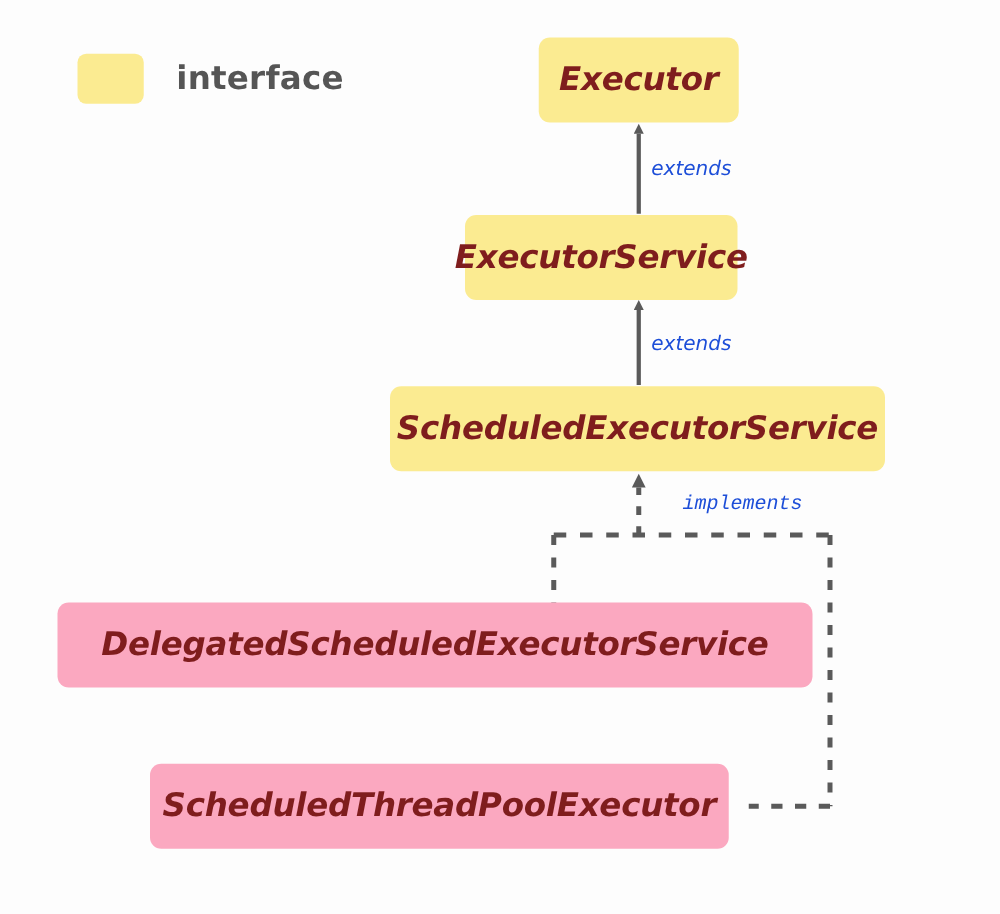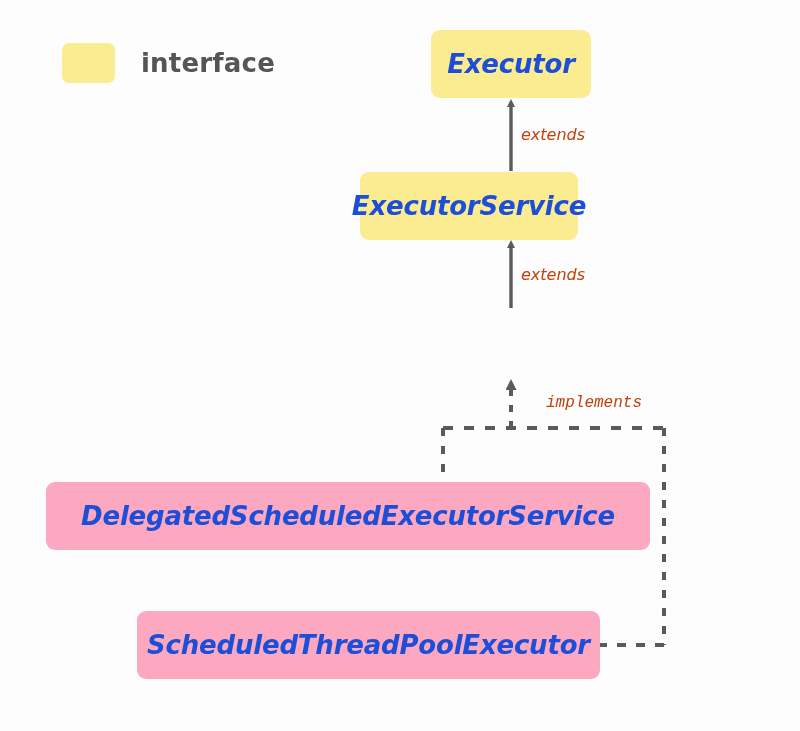--- a/index.html
+++ b/index.html
@@ -54,31 +54,31 @@
     border-radius: 9px;
     display: flex;
     align-items: center;
     justify-content: center;
     box-sizing: border-box;
   }
   .node-label {
     font-size: 26px;
     font-weight: 700;
     font-style: italic;
-    color: #1d4ed8;
+    color: #7f1d1d;
     white-space: nowrap;
     letter-spacing: -0.2px;
   }
 
   
   .edge-label {
     position: absolute;
     font-size: 16px;
     font-style: italic;
-    color: #c2410c;
+    color: #1d4ed8;
     white-space: nowrap;
   }
 
   
   #connectors {
     position: absolute;
     left: 0;
     top: 0;
     width: 800px;
     height: 731px;
@@ -128,30 +128,33 @@
 
       <line x1="664" y1="428" x2="664" y2="645" stroke="#5a5a5a" stroke-width="4" stroke-dasharray="8 10"></line>
       <line x1="664" y1="645" x2="599" y2="645" stroke="#5a5a5a" stroke-width="4" stroke-dasharray="9 10"></line>
     </g>
   </svg>
 
   <div class="node" style="left: 431px; top: 30px; width: 160px; height: 68px; background: rgb(251, 235, 145);">
     <span class="node-label">Executor</span>
   </div>
 
-  <div class="node" style="left: 360px; top: 172px; width: 218px; height: 68px; background: rgb(251, 235, 145);">
+  <div class="node" style="left: 372px; top: 172px; width: 218px; height: 68px; background: rgb(251, 235, 145);">
     <span class="node-label">ExecutorService</span>
   </div>
 
+  <div class="node" style="left: 312px; top: 309px; width: 396px; height: 68px; background: rgb(251, 235, 145);">
+    <span class="node-label">ScheduledExecutorService</span>
+  </div>
 
   <div class="node" style="left: 46px; top: 482px; width: 604px; height: 68px; background: rgb(251, 168, 192);">
     <span class="node-label">DelegatedScheduledExecutorService</span>
   </div>
 
-  <div class="node" style="left: 137px; top: 611px; width: 463px; height: 68px; background: rgb(251, 168, 192);">
+  <div class="node" style="left: 120px; top: 611px; width: 463px; height: 68px; background: rgb(251, 168, 192);">
     <span class="node-label">ScheduledThreadPoolExecutor</span>
   </div>
 
   <div class="edge-label" style="left: 521px; top: 125px;">extends</div>
   <div class="edge-label" style="left: 521px; top: 265px;">extends</div>
   <div class="edge-label" style="left: 546px; top: 394px; font-family: Liberation Mono, monospace;">implements</div>
 
 </div>
 
 </body></html>

